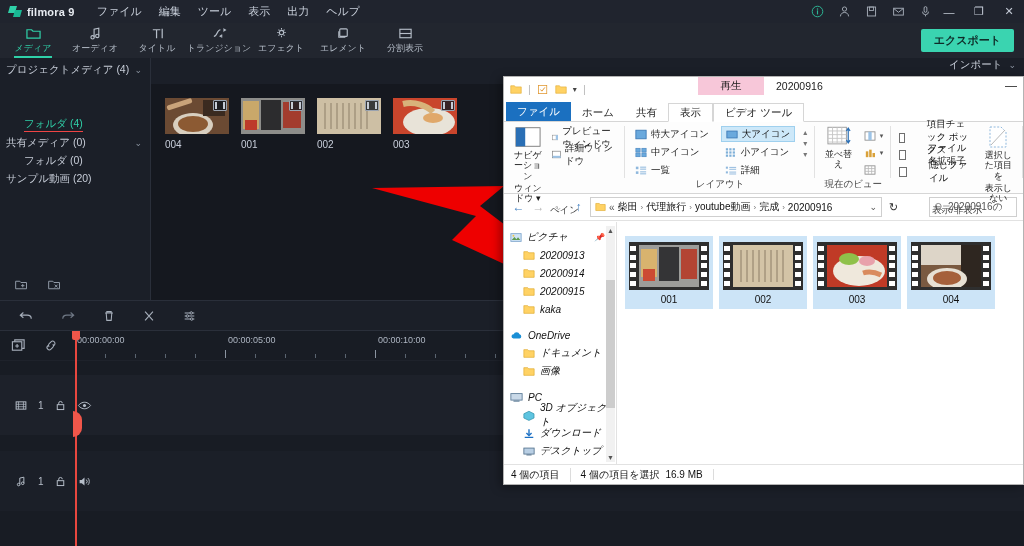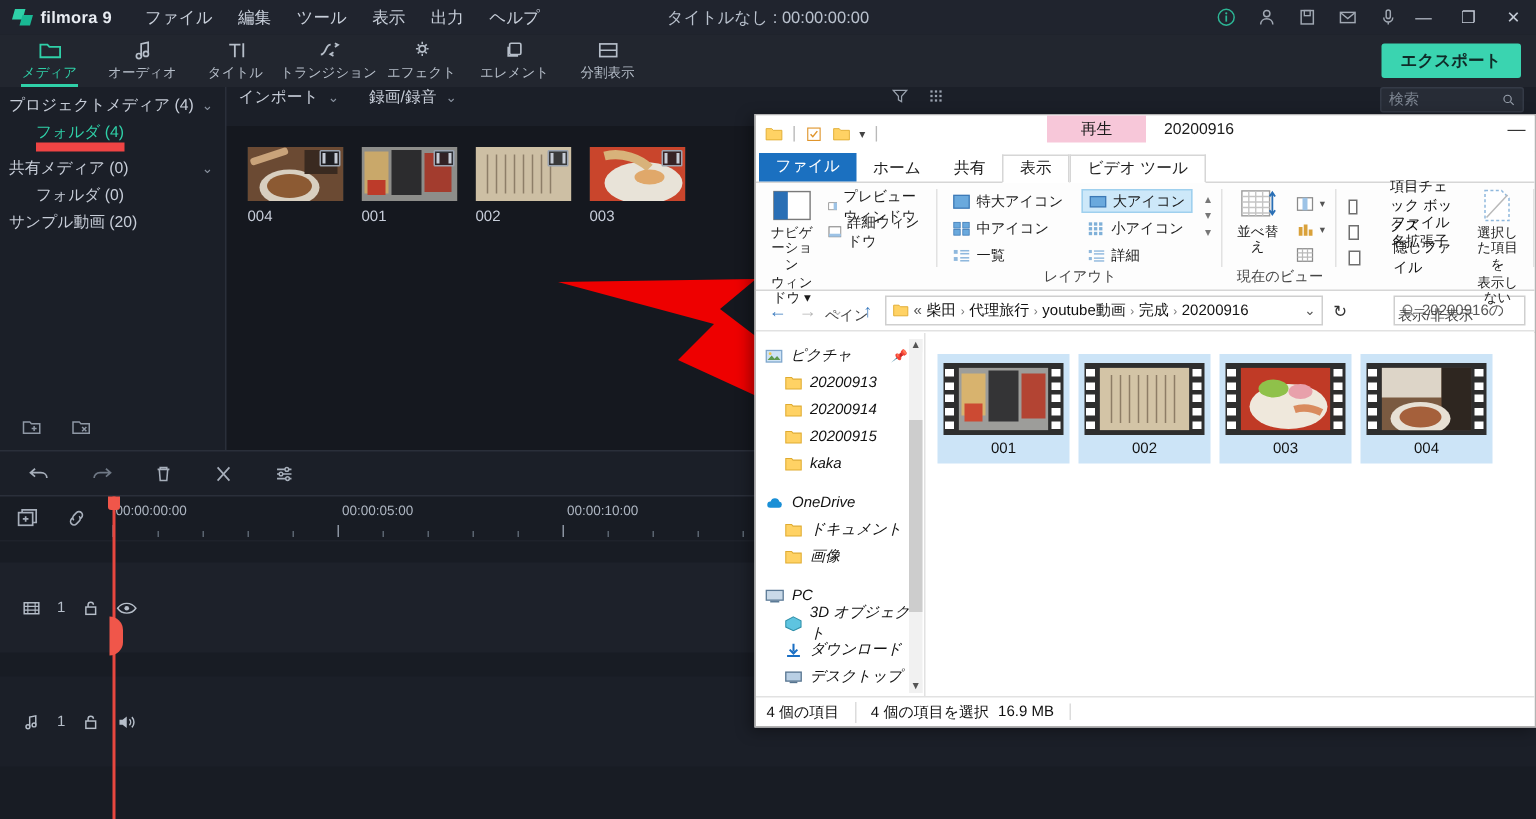--- a/index.html
+++ b/index.html
@@ -63,32 +63,33 @@
   
   .fm-sidebar {
     position: absolute; top: 58px; left: 0; width: 150px; bottom: 246px;
     background: #1b1f28; padding-top: 3px;
   }
   .fm-side-row {
     display: flex; align-items: center; justify-content: space-between;
     padding: 2px 8px 2px 6px; font-size: 10.5px; color: #c7cdd8;
   }
   .fm-side-row.indent { padding-left: 24px; }
-  .fm-side-row.sel .fm-side-lbl { color: #2fd0a8; border-bottom: 6px solid #ef4444; }
+  .fm-side-row.sel .fm-side-lbl { color: #2fd0a8; border-bottom: 1px solid #ef4444; margin-top: 36px; }
   .fm-side-chev { font-size: 9px; color: #8a93a0; }
   .fm-folder-actions {
     position: absolute; left: 0; bottom: 0; width: 150px; height: 30px;
     display: flex; align-items: center; gap: 18px; padding-left: 14px;
   }
 
   
   .fm-mediabar {
     position: absolute; top: 58px; left: 150px; right: 0; height: 26px;
-    background: #1b1f28; display: flex; align-items: flex-start; gap: 6px; padding: 0 8px;
+    background: #1b1f28; display: flex; align-items: flex-end; gap: 17px; padding: 0 8px;
     border-left: 1px solid #2a2f3a;
+    flex-direction: column;
   }
   .fm-mediabar .mb-item { font-size: 10.5px; color: #c7cdd8; display:flex; align-items:center; gap:6px; }
   .fm-mediabar .chev { font-size: 9px; color: #8a93a0; }
   .fm-search {
     margin-left: auto; background: #272c36; border: 1px solid #343a46; border-radius: 2px;
     width: 96px; height: 17px; display: flex; align-items: center; padding: 0 5px; gap: 4px;
   }
   .fm-search input {
     background: transparent; border: 0; outline: 0; color: #c7cdd8; font-size: 10px;
     width: 100%; font-family: inherit;
@@ -275,21 +276,20 @@
         <span class="fm-logo-text">filmora 9</span>
       </div>
       <div class="fm-menu">
         <span>ファイル</span>
         <span>編集</span>
         <span>ツール</span>
         <span>表示</span>
         <span>出力</span>
         <span>ヘルプ</span>
       </div>
-      <div class="fm-title-center">タイトルなし : 00:00:00:00</div>
       <div class="fm-title-icons">
         <svg class="ic" viewBox="0 0 16 16">
             <circle cx="8" cy="8" r="6.5" fill="none" stroke="#2fd0a8" stroke-width="1.2"></circle>
             <circle cx="8" cy="4.8" r=".9" fill="#2fd0a8"></circle>
             <rect x="7.3" y="6.6" width="1.4" height="5" fill="#2fd0a8"></rect>
           </svg>
         <svg class="ic" viewBox="0 0 16 16">
             <circle cx="8" cy="5" r="2.6" fill="none" stroke="#b8c0cb" stroke-width="1.2"></circle>
             <path d="M3 14c0-3 2.3-4.8 5-4.8S13 11 13 14" fill="none" stroke="#b8c0cb" stroke-width="1.2"></path>
           </svg>

